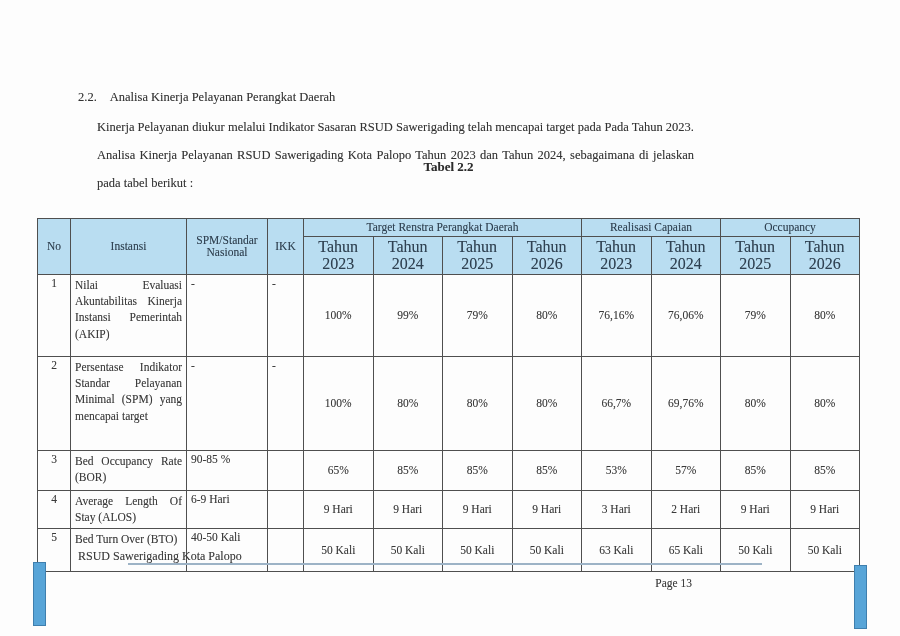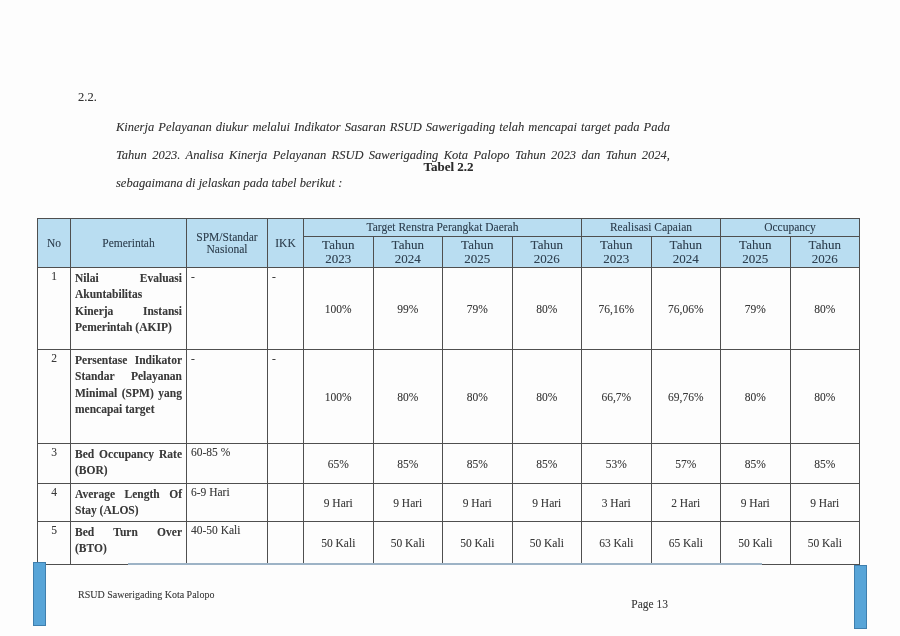--- a/index.html
+++ b/index.html
@@ -10,41 +10,41 @@
     background: #fdfdfd;
     overflow: hidden;
     font-family: "Liberation Serif", "DejaVu Serif", serif;
   }
   .page {
     position: relative;
     width: 740px;
     height: 636px;
     color: #3a3a3a;
     text-shadow: 0 0 0.5px rgba(60,60,60,0.35);
+    padding-left: 24px;
   }
 
   
   .section {
     position: absolute;
     top: 90px;
     left: 78px;
     right: 70px;
     font-size: 12.5px;
     color: #333333;
   }
   .section-head {
     display: flex;
     gap: 13px;
     margin-bottom: 8px;
   }
   .section-body {
-    margin-left: 38px;
+    margin-left: 19px;
     text-align: justify;
     line-height: 28px;
-    font-style: italic;
   }
 
   
   .tbl-label, .tbl-title {
     position: absolute;
     left: 37px;
     width: 823px;
     text-align: center;
     font-weight: bold;
     color: #2c2c2c;
@@ -72,55 +72,55 @@
     background: #b9ddf1;
     color: #2e4152;
     font-weight: normal;
     white-space: pre-line;
     line-height: 1.08;
     text-align: center;
   }
   tr.h-group { height: 18px; }
   tr.h-group th { font-size: 11.5px; }
   tr.h-years { height: 25px; }
-  tr.h-years th { font-size: 13px; vertical-align: middle; padding: 1px 2px; }
+  tr.h-years th { font-size: 16px; vertical-align: middle; padding: 1px 2px; }
   th.colhead { vertical-align: middle; }
 
   tr.r1 { height: 82px; }
   tr.r2 { height: 94px; }
   tr.r3 { height: 40px; }
   tr.r4 { height: 38px; }
   tr.r5 { height: 43px; }
 
   td.no  { text-align: center; vertical-align: top; padding-top: 4px; }
-  td.ind { text-align: justify; vertical-align: top; line-height: 1.42; padding: 4px 6px; font-weight: bold; }
+  td.ind { text-align: justify; vertical-align: top; line-height: 1.42; padding: 4px 6px; }
   td.spm { text-align: left; vertical-align: top; padding: 4px 5px; }
   td.ikk { text-align: left; vertical-align: top; padding: 4px 0 4px 10px; }
   td.val { text-align: center; vertical-align: middle; }
 
   
   .footer-rule {
     position: absolute;
     left: 128px;
     top: 563px;
     width: 634px;
     height: 2px;
     background: #9db3c6;
   }
   .footer-left {
     position: absolute;
     left: 78px;
-    top: 589px;
-    font-size: 10px;
+    top: 549px;
+    font-size: 12px;
     color: #3a3a3a;
   }
   .footer-right {
     position: absolute;
     right: 72px;
-    top: 598px;
+    top: 577px;
     font-size: 11.5px;
     color: #3a3a3a;
   }
   .bar {
     position: absolute;
     width: 11px;
     height: 62px;
     background: #58a5d8;
     border: 1px solid #3f7fae;
   }
@@ -128,20 +128,21 @@
   .bar-right { left: 854px; top: 565px; }
 </style>
 </head>
 <body>
 
 <div class="page">
 
   <div class="section">
     <div class="section-head">
       <span>2.2.</span>
+      <span>Analisa Kinerja Pelayanan Perangkat Daerah</span>
     </div>
     <div class="section-body">Kinerja Pelayanan diukur melalui Indikator Sasaran RSUD Sawerigading telah mencapai target pada Pada Tahun 2023. Analisa Kinerja Pelayanan RSUD Sawerigading Kota Palopo Tahun 2023 dan Tahun 2024, sebagaimana di jelaskan pada tabel berikut :</div>
   </div>
 
   <div class="tbl-label">Tabel 2.2</div>
 
   <table class="kinerja">
     <colgroup>
       <col style="width:33px">
         <col style="width:116px">
@@ -152,21 +153,21 @@
         <col>
         <col>
         <col>
         <col>
         <col>
         <col>
     </colgroup>
     <thead>
       <tr class="h-group">
         <th class="colhead" rowspan="2">No</th>
-        <th class="colhead" rowspan="2">Pemerintah</th>
+        <th class="colhead" rowspan="2">Instansi</th>
         <th class="colhead" rowspan="2">SPM/Standar
 Nasional</th>
         <th class="colhead" rowspan="2">IKK</th>
         <th colspan="4">Target Renstra Perangkat Daerah</th>
         <th colspan="2">Realisasi Capaian</th>
         <th colspan="2">Occupancy</th>
       </tr>
       <tr class="h-years">
         <th>Tahun
 2023</th>
@@ -211,21 +212,21 @@
         <td class="val">80%</td>
         <td class="val">80%</td>
         <td class="val">66,7%</td>
         <td class="val">69,76%</td>
         <td class="val">80%</td>
         <td class="val">80%</td>
       </tr>
       <tr class="r3">
         <td class="no">3</td>
         <td class="ind">Bed Occupancy Rate (BOR)</td>
-        <td class="spm">60-85 %</td>
+        <td class="spm">90-85 %</td>
         <td class="ikk"></td>
         <td class="val">65%</td>
         <td class="val">85%</td>
         <td class="val">85%</td>
         <td class="val">85%</td>
         <td class="val">53%</td>
         <td class="val">57%</td>
         <td class="val">85%</td>
         <td class="val">85%</td>
       </tr>

